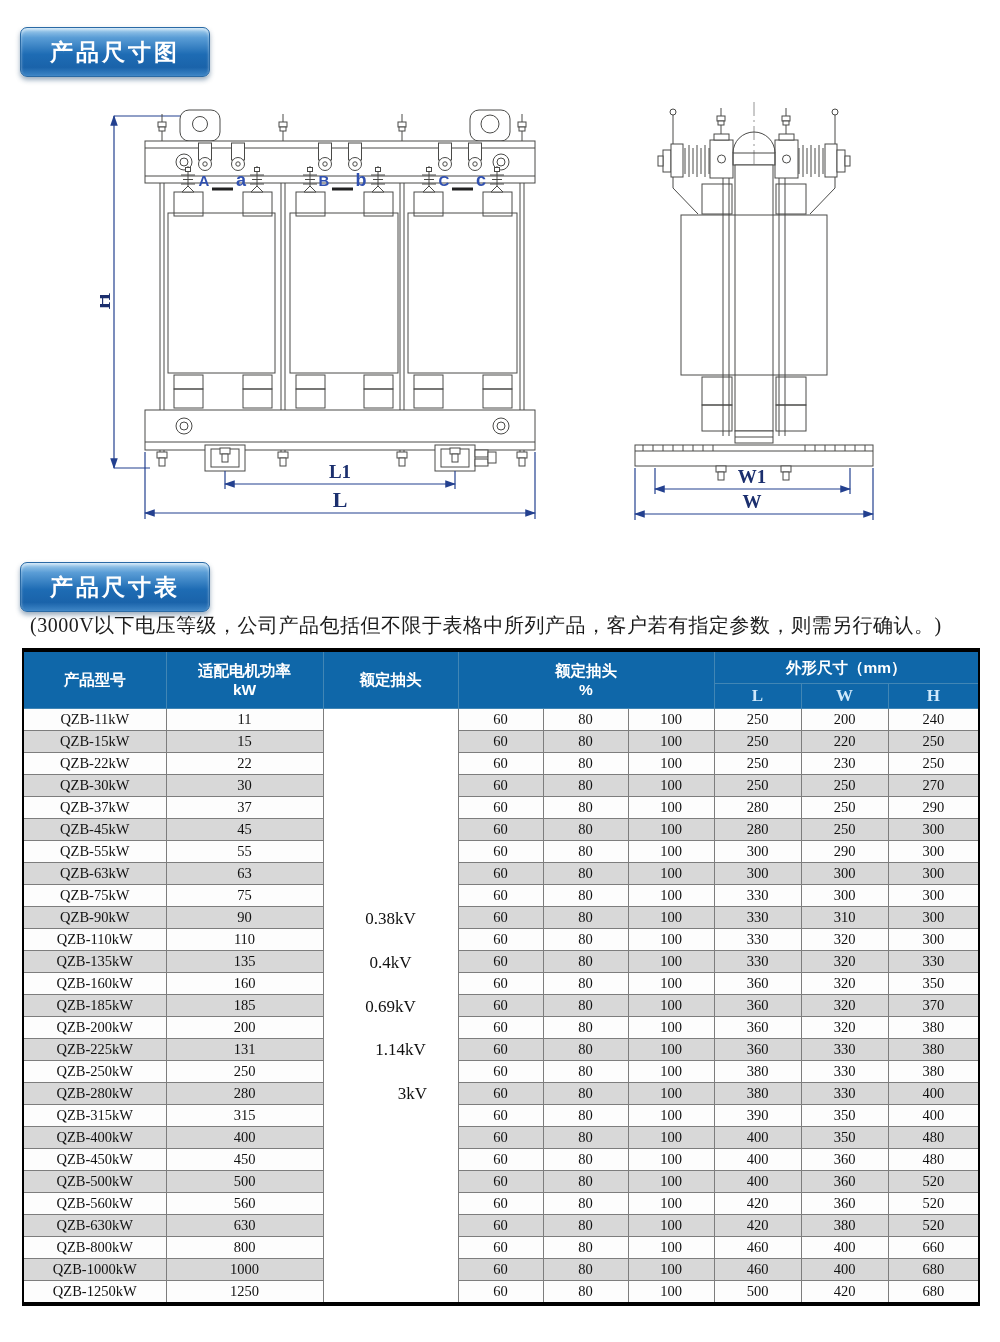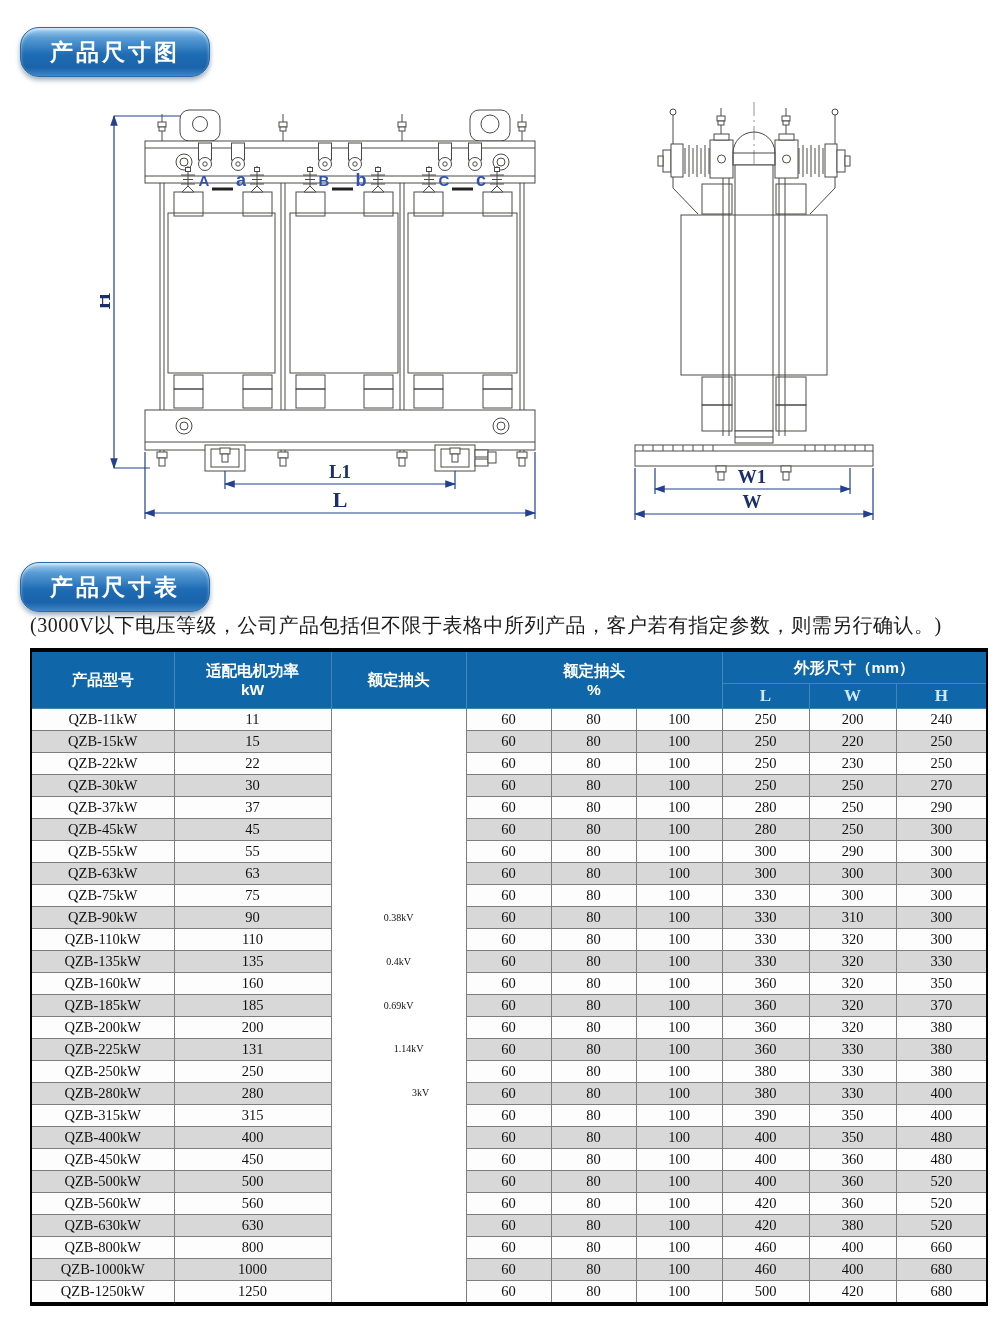--- a/index.html
+++ b/index.html
@@ -2,21 +2,21 @@
 <html><head>
 <meta charset="utf-8">
 <style>
   html,body{margin:0;padding:0;}
   body{
     width:1000px;height:1342px;position:relative;background:#ffffff;
     font-family:"Liberation Serif",serif;overflow:hidden;
   }
   
   .badge{
-    position:absolute;left:20px;width:188px;height:48px;border-radius:19px;
+    position:absolute;left:20px;width:188px;height:48px;border-radius:7px;
     background:linear-gradient(180deg,#a9d2ef 0%,#5a9dd6 20%,#1e6cb4 55%,#1a63aa 82%,#3f86c6 100%);
     border:1px solid #2a6aa5;box-shadow:0 3px 5px rgba(30,70,110,.45), inset 0 2px 3px rgba(255,255,255,.55);
     color:#ffffff;font-family:"Liberation Sans",sans-serif;font-weight:bold;font-size:23px;
     display:flex;align-items:center;justify-content:center;letter-spacing:3px;
   }
   #badge-diagram{top:27px;}
   #badge-table{top:562px;}
   
   .note{
     position:absolute;left:30px;top:612px;width:950px;margin:0;
@@ -26,38 +26,38 @@
   svg{position:absolute;}
   #front-view{left:100px;top:96px;width:460px;height:445px;}
   #side-view{left:618px;top:96px;width:300px;height:445px;}
   .ln{stroke:#4a4a48;stroke-width:1;fill:none;}
   .lnf{stroke:#4a4a48;stroke-width:1;fill:#ffffff;}
   .dim{stroke:#23408f;stroke-width:1.2;fill:none;}
   .dimtext{fill:#1b2f6e;font-family:"Liberation Serif",serif;font-weight:bold;}
   .term{fill:#3050b0;font-family:"Liberation Sans",sans-serif;font-weight:bold;}
   .cdash{stroke:#7a7a78;stroke-width:.8;stroke-dasharray:14 4 2 4;fill:none;}
   
-  .table-wrap{position:absolute;left:30px;top:648px;width:756px;}
+  .table-wrap{position:absolute;left:22px;top:648px;width:756px;}
   table{border-collapse:collapse;table-layout:fixed;width:956px;
         border:2px solid #000;border-top:4px solid #000;border-bottom:4px solid #000;}
   th{
     background:#0f67a9;color:#ffffff;font-family:"Liberation Sans",sans-serif;
     font-weight:bold;font-size:15.5px;border:1px solid #4186b5;padding:2px 0;line-height:1.25;
   }
   thead tr:first-child th{height:27px;}
   th.sub{color:#cfe9fb;font-family:"Liberation Serif",serif;font-size:17px;height:24px;padding:0;}
   td{
     border:1px solid #7d7d7d;text-align:center;font-size:14.5px;color:#111;
     height:21px;padding:0;line-height:1;font-family:"Liberation Serif",serif;
   }
   tbody tr:nth-child(odd) td{background:#fdfdfd;}
   tbody tr:nth-child(even) td{background:#d8d8d8;}
   td.voltage-cell{background:#ffffff !important;position:relative;vertical-align:top;}
   .vlabel{position:absolute;left:0;right:0;text-align:center;transform:translateY(-50%);
-          font-size:10px;color:#111;}
+          font-size:17px;color:#111;}
 </style>
 </head>
 <body>
 
 <svg width="0" height="0" style="position:absolute" aria-hidden="true">
   <defs>
     <marker id="arr" viewBox="0 0 10 10" refX="9" refY="5" markerWidth="9" markerHeight="9" orient="auto-start-reverse">
       <path d="M0 1.5 L10 5 L0 8.5 z" fill="#23408f"></path>
     </marker>
     <pattern id="pDots" width="7" height="5" patternUnits="userSpaceOnUse">

